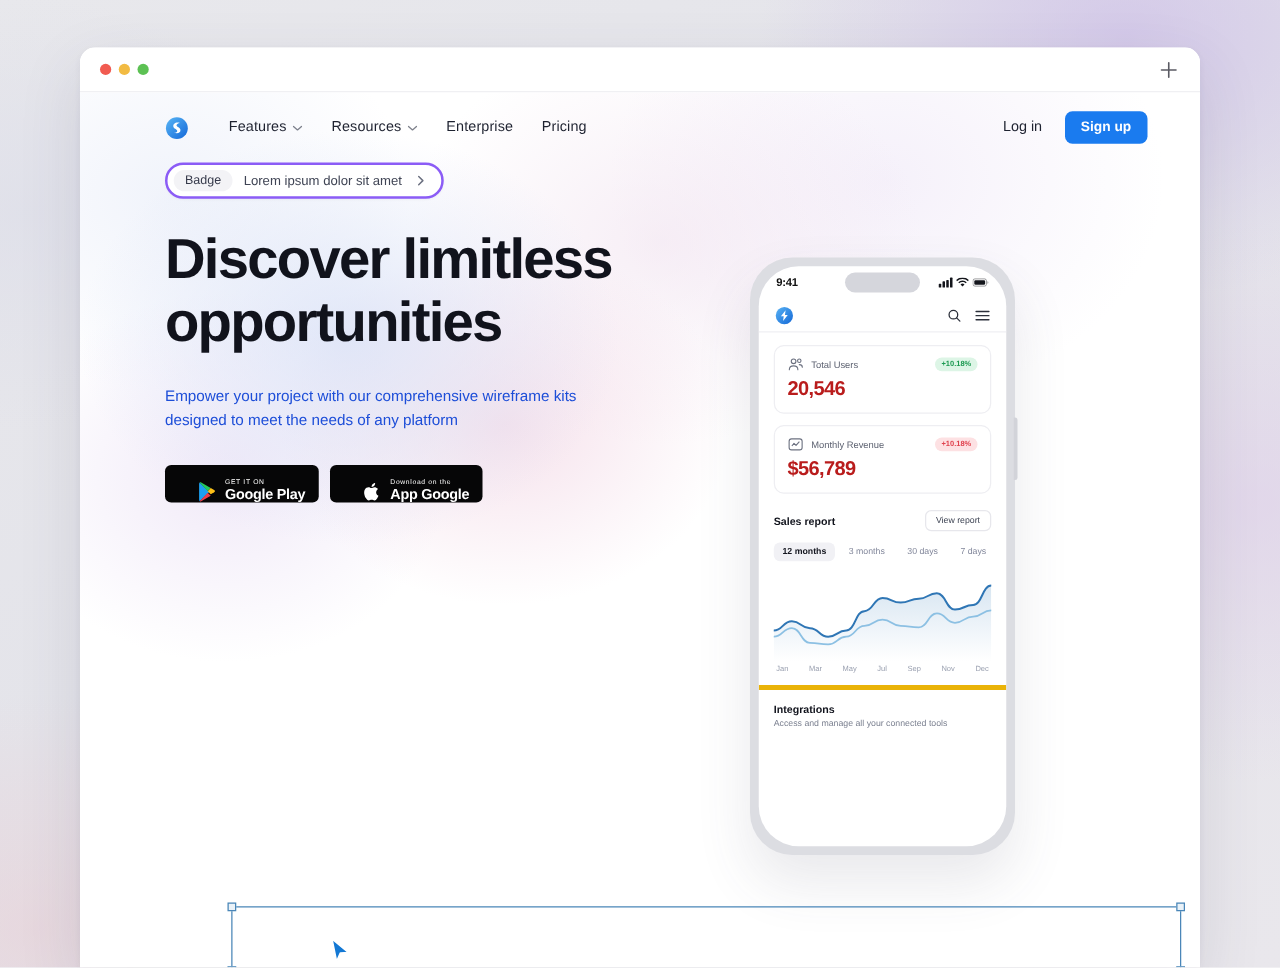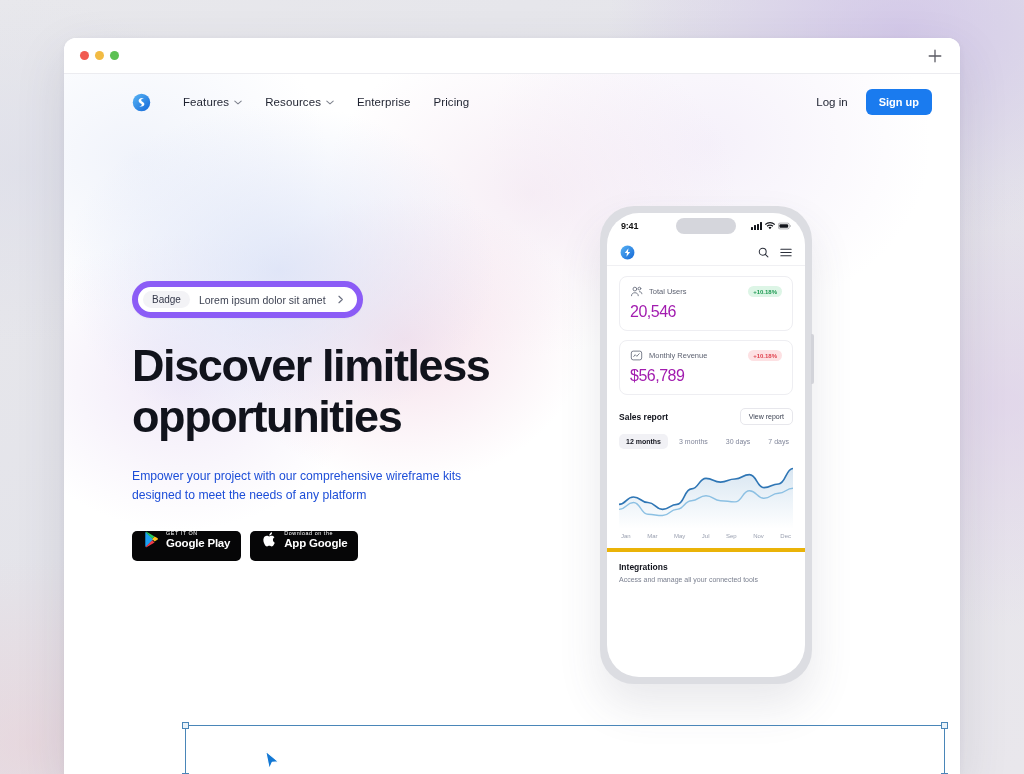--- a/index.html
+++ b/index.html
@@ -58,43 +58,43 @@
       radial-gradient(240px 200px at 13% 44%, rgba(229,216,242,.55), rgba(229,216,242,0) 74%),
       radial-gradient(280px 220px at 52% 17%, rgba(238,221,236,.5),  rgba(238,221,236,0) 74%),
       radial-gradient(260px 210px at 8% 12%,  rgba(226,232,247,.5),  rgba(226,232,247,0) 74%),
       radial-gradient(300px 240px at 72% 10%, rgba(233,223,244,.45), rgba(233,223,244,0) 74%),
       #ffffff;
   }
 
   
   #navbar {
     position: relative; height: 56px; display: flex; align-items: center;
-    padding: 0 28px 0 68px;
+    padding: 0 42px 0 68px;
   }
   #brand-logo { width: 19px; height: 19px; flex: none; }
   #nav-links { display: flex; align-items: center; gap: 23px; margin-left: 32px; }
   .nav-link {
     display: flex; align-items: center; gap: 5px;
     font-size: 11.5px; color: #1e2230; letter-spacing: .1px; cursor: pointer;
   }
   .caret { width: 8px; height: 5px; opacity: .65; }
   #nav-right { margin-left: auto; display: flex; align-items: center; gap: 18px; }
   #login-link { font-size: 11.5px; color: #1e2230; cursor: pointer; text-align: right; }
   #signup-button {
     background: #1a7bef; color: #fff; font-size: 11px; font-weight: 600;
     border: none; border-radius: 6px; padding: 7px 13px; cursor: pointer;
     font-family: inherit;
   }
 
   
   #hero { position: relative; padding: 0 0 0 68px; }
   #badge {
     display: inline-flex; align-items: center; gap: 9px;
-    background: #fff; border: 6px solid #8b5cf6; border-radius: 999px;
-    padding: 4px 12px 4px 5px; margin-top: 151px;
+    background: #fff; border: 2px solid #8b5cf6; border-radius: 999px;
+    padding: 4px 12px 4px 5px; 
     box-shadow: 0 1px 2px rgba(30,30,50,.04);
     cursor: pointer;
   }
   #badge-pill {
     background: #f3f3f6; border-radius: 999px;
     font-size: 10px; color: #35394a; padding: 3px 9px; font-weight: 500;
   }
   #badge-text { font-size: 10.5px; color: #3f4454; }
   #badge-arrow { width: 9px; height: 9px; color: #6b7080; margin-left: 1px; }
 
@@ -104,21 +104,21 @@
     letter-spacing: -1.4px; color: #11131c; max-width: 470px;
   }
   #subtext {
     margin-top: 24px; font-size: 12.2px; line-height: 1.62; color: #1d4ed8;
     max-width: 340px;
   }
 
   #store-row { display: flex; gap: 9px; margin-top: 25px; }
   .store-badge {
     background: #060607; border-radius: 5px; height: 30px;
-    display: flex; align-items: flex-start; gap: 6px; padding: 0 11px 0 12px;
+    display: flex; align-items: flex-end; gap: 6px; padding: 0 11px 0 26px;
     cursor: pointer;
   }
   .store-icon { width: 16px; height: 17px; flex: none; }
   .store-txt { line-height: 1.05; color: #fff; }
   .store-small { font-size: 5.4px; letter-spacing: .55px; display: block; }
   .store-big { font-size: 11.5px; font-weight: 600; display: block; letter-spacing: -.2px; }
 
   #social-proof { display: flex; align-items: center; margin-top: 26px; }
   #avatars { display: flex; }
   .avatar {
@@ -175,21 +175,21 @@
   }
   .stat-top { display: flex; align-items: center; }
   .stat-icon { width: 13px; height: 13px; color: #6c7180; flex: none; }
   .stat-label { font-size: 7.5px; color: #5d6271; margin-left: 6px; }
   .stat-chip {
     margin-left: auto; font-size: 6px; font-weight: 700;
     padding: 2.5px 5px; border-radius: 999px;
   }
   .chip-up { background: #ddf5e6; color: #1d9a52; }
   .chip-down { background: #fde1e3; color: #e0434f; }
-  .stat-value { font-size: 16px; font-weight: 400; color: #a21caf; margin-top: 5px; letter-spacing: -.5px; }
+  .stat-value { font-size: 16px; font-weight: 700; color: #b91c1c; margin-top: 5px; letter-spacing: -.5px; }
 
   #report-head { display: flex; align-items: center; margin-top: 13px; }
   #report-title { font-size: 8.5px; font-weight: 700; color: #12141d; }
   #view-report {
     margin-left: auto; font-size: 7px; color: #3c4252;
     border: 1px solid #e7e7ec; border-radius: 5px; padding: 4px 8px;
     background: #fff; cursor: pointer; font-family: inherit;
   }
   #range-tabs { display: flex; align-items: center; gap: 4px; margin-top: 9px; }
   .range-tab {

